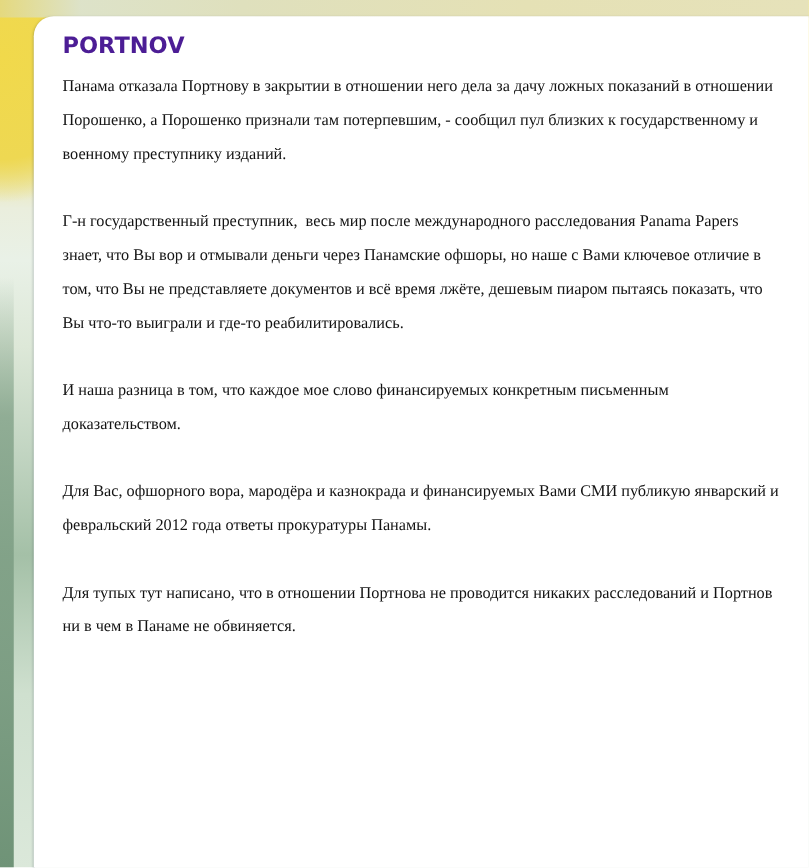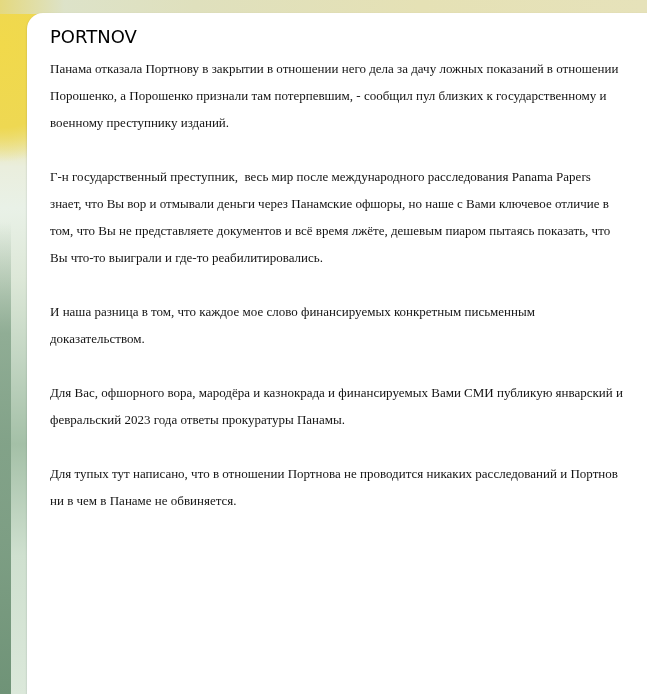--- a/index.html
+++ b/index.html
@@ -39,22 +39,22 @@
     background: #ffffff;
     border-radius: 16px;
     box-shadow: 0 1px 2px rgba(16, 35, 47, 0.25);
     padding: 11px 46px 24px 23px;
     box-sizing: border-box;
   }
 
   .channel-title {
     font-size: 18px;
     line-height: 26px;
-    font-weight: normal;
-    color: #000000;
+    font-weight: bold;
+    color: #4c1d95;
     margin: 0 0 5px 0;
     cursor: pointer;
   }
 
   .message-text p {
     margin: 0 0 27px 0;
     font-size: 13px;
     line-height: 27px;
     color: #131313;
     white-space: pre-wrap;
@@ -68,17 +68,17 @@
 <body>
 
 <div class="chat-background"></div>
 
 <div class="message-bubble">
   <div class="channel-title">PORTNOV</div>
   <div class="message-text">
     <p>Панама отказала Портнову в закрытии в отношении него дела за дачу ложных показаний в отношении Порошенко, а Порошенко признали там потерпевшим, - сообщил пул близких к государственному и военному преступнику изданий.</p>
     <p>Г-н государственный преступник,  весь мир после международного расследования Panama Papers знает, что Вы вор и отмывали деньги через Панамские офшоры, но наше с Вами ключевое отличие в том, что Вы не представляете документов и всё время лжёте, дешевым пиаром пытаясь показать, что Вы что-то выиграли и где-то реабилитировались.</p>
     <p>И наша разница в том, что каждое мое слово финансируемых конкретным письменным доказательством.</p>
-    <p>Для Вас, офшорного вора, мародёра и казнокрада и финансируемых Вами СМИ публикую январский и февральский 2023 года ответы прокуратуры Панамы.</p>
+    <p>Для Вас, офшорного вора, мародёра и казнокрада и финансируемых Вами СМИ публикую январский и февральский 2012 года ответы прокуратуры Панамы.</p>
     <p>Для тупых тут написано, что в отношении Портнова не проводится никаких расследований и Портнов ни в чем в Панаме не обвиняется.</p>
 
   </div>
 </div>
 
 </body></html>

